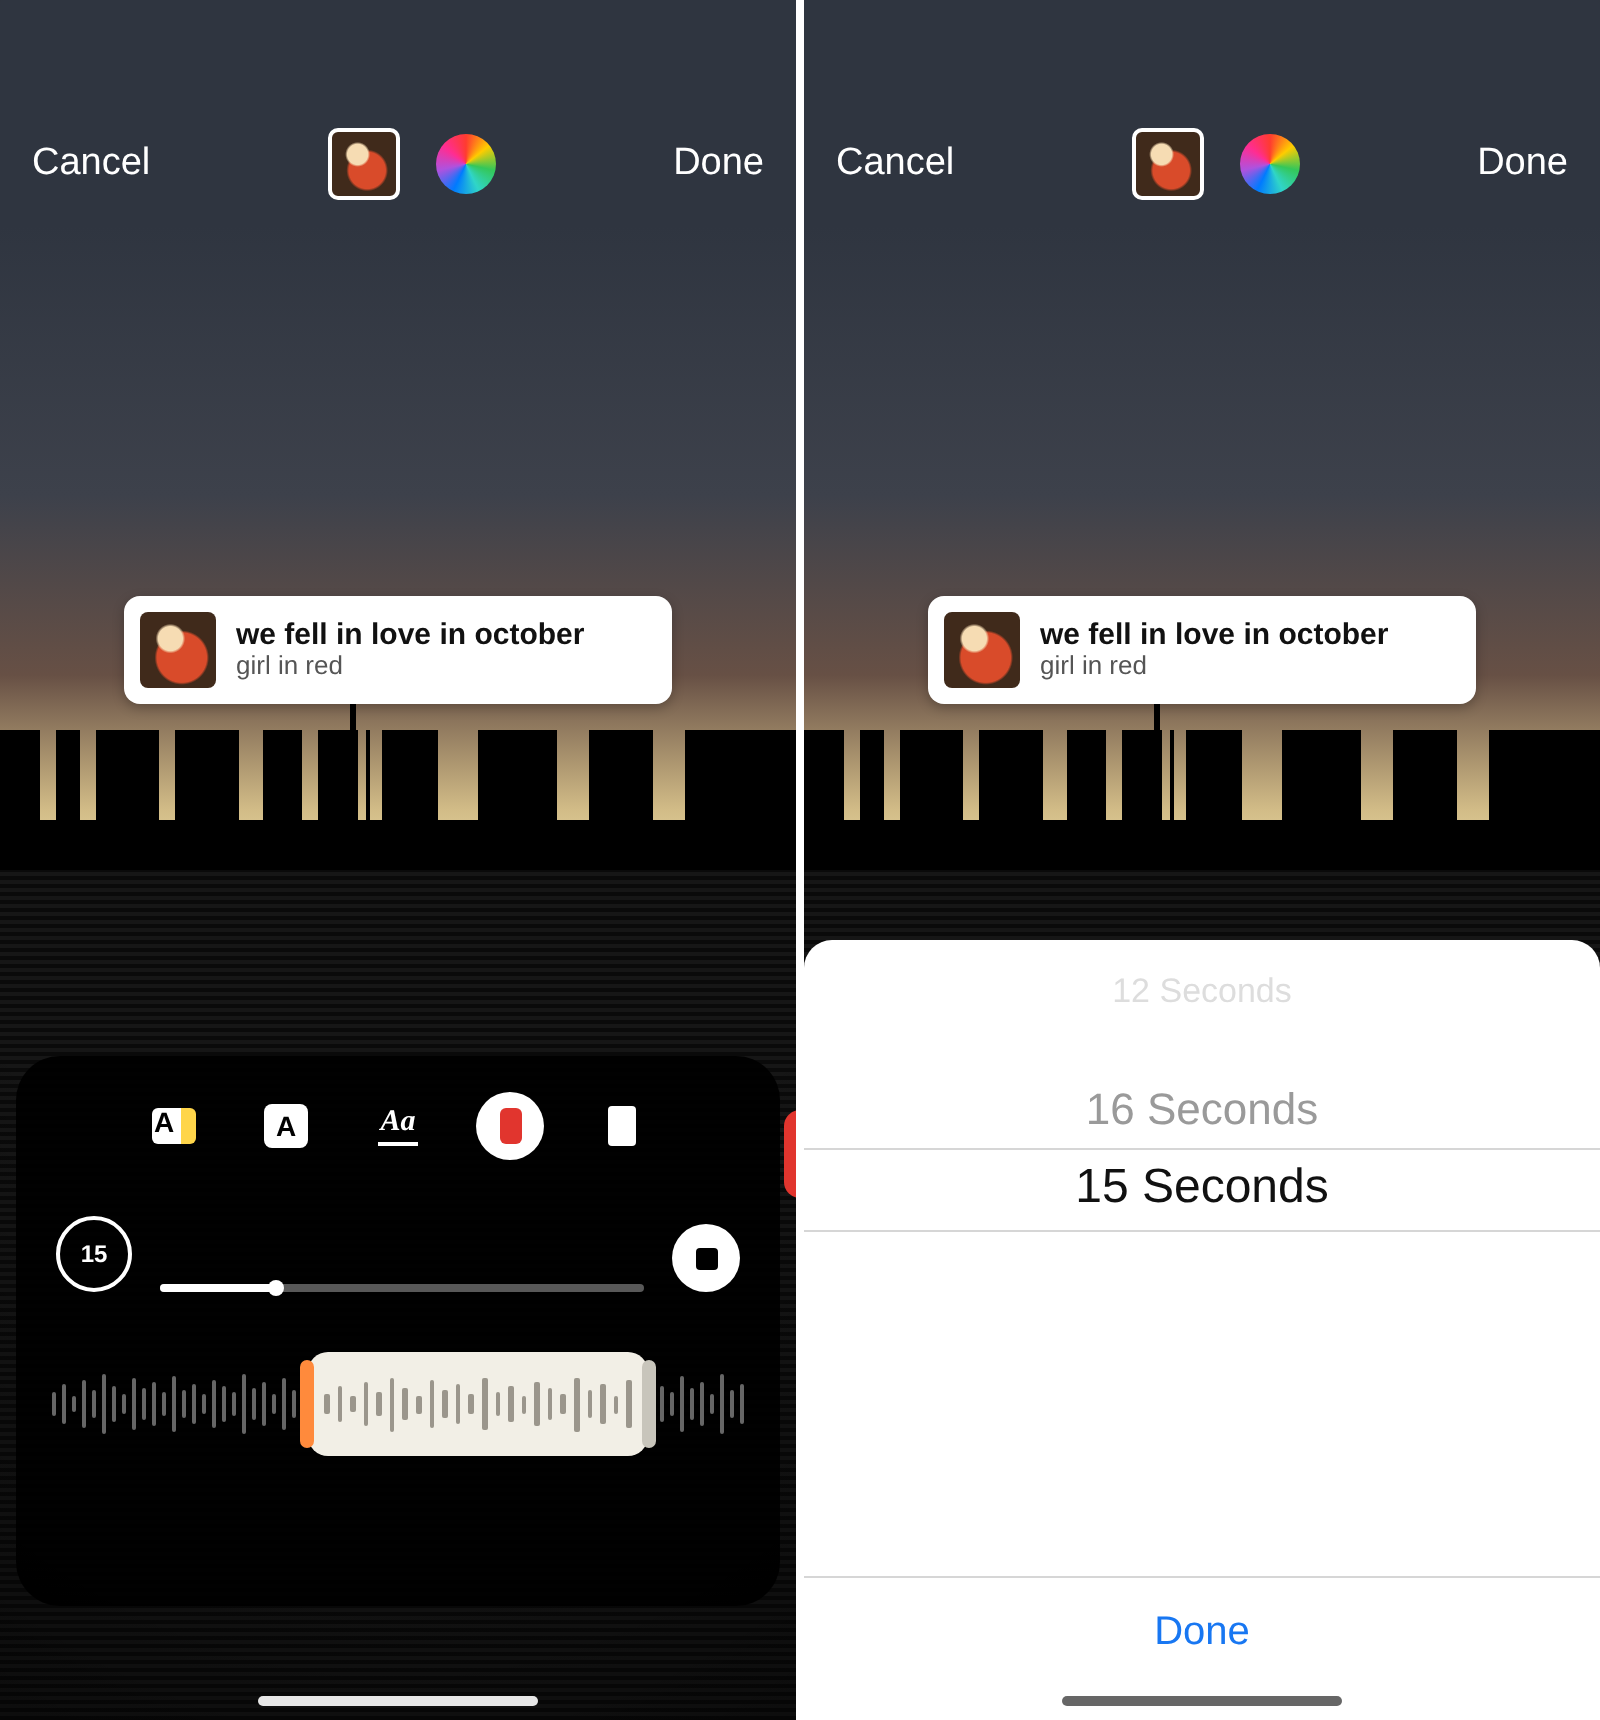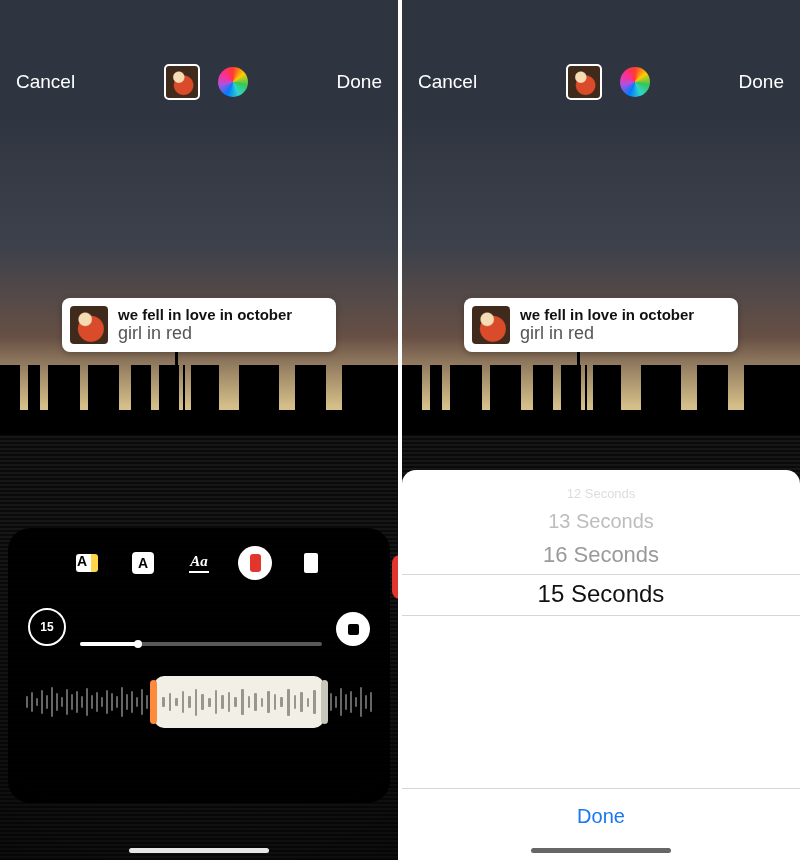--- a/index.html
+++ b/index.html
@@ -67,21 +67,21 @@
 
   
   .pill{position:absolute;left:50%;top:298px;transform:translateX(-50%);
     width:254px;background:#fff;border-radius:8px;display:flex;align-items:center;gap:10px;
     padding:8px 12px 8px 8px;z-index:15;box-shadow:0 2px 6px rgba(0,0,0,.25);}
   .pill .cover{width:38px;height:38px;border-radius:4px;flex:none;
     background:radial-gradient(circle at 40% 35%,#f6dcb3 0,#f6dcb3 18%,transparent 22%),
                radial-gradient(circle at 55% 60%,#d94b2a 0,#d94b2a 40%,transparent 44%),#402a1b;}
   .pill .txt{line-height:1.15;}
   .pill .title{font-weight:700;font-size:15px;color:#111;}
-  .pill .artist{font-size:18px;color:#555;}
+  .pill .artist{font-size:13px;color:#555;}
 
   
   .panel{position:absolute;left:8px;right:8px;top:528px;height:275px;
     background:rgba(0,0,0,.94);border-radius:22px;z-index:18;padding:18px 14px 0;box-sizing:border-box;}
   .style-row{display:flex;justify-content:center;gap:22px;align-items:center;}
   .style-btn{width:34px;height:34px;border-radius:50%;display:flex;align-items:center;justify-content:center;
     color:#fff;font-size:15px;font-weight:700;position:relative;}
   .style-1::before{content:"";position:absolute;width:22px;height:18px;border-radius:3px;
     background:linear-gradient(90deg,#fff 0 66%,#ffd54a 66% 100%);}
   .style-1::after{content:"A";position:absolute;left:7px;top:7px;color:#000;font-size:14px;font-weight:800;}
@@ -118,21 +118,21 @@
   .home-ind{position:absolute;bottom:7px;left:50%;transform:translateX(-50%);width:140px;height:5px;
     border-radius:3px;background:#fff;opacity:.9;z-index:30;}
 
   
   .dim{position:absolute;inset:0;background:rgba(0,0,0,.0);z-index:16;}
   .sheet{position:absolute;left:0;right:0;bottom:0;height:390px;background:#fff;border-radius:14px 14px 0 0;
     z-index:25;display:flex;flex-direction:column;}
   .sheet h3{text-align:center;font-size:18px;font-weight:700;color:#111;margin:18px 0 8px;}
   .picker{flex:1;position:relative;overflow:hidden;}
   .picker .opt{position:absolute;left:0;right:0;text-align:center;color:#8a8a8a;}
-  .picker .o12{top:16px;font-size:13px;color:#ddd;}
+  .picker .o12{top:16px;font-size:17px;color:#ddd;}
   .picker .o13{top:40px;font-size:20px;color:#bdbdbd;}
   .picker .o14{top:72px;font-size:22px;color:#9a9a9a;}
   .picker .sel{top:110px;font-size:24px;color:#111;}
   .picker .hl{position:absolute;left:0;right:0;top:104px;height:40px;border-top:1px solid #d6d6d6;
     border-bottom:1px solid #d6d6d6;}
   .sheet .done{border-top:1px solid #d6d6d6;color:var(--blue);text-align:center;font-size:20px;
     padding:16px 0 32px;font-weight:400;}
 
   
   .phone-inner{position:absolute;inset:0;border-radius:0;}
@@ -335,21 +335,20 @@
           <div class="artist">girl in red</div>
         </div>
       </div>
 
       <div class="dim"></div>
 
       <div class="sheet">
         <div class="picker">
           <div class="hl"></div>
           <div class="opt o12">12 Seconds</div>
-          <div class="opt o13">13 Seconds</div>
           <div class="opt o14">16 Seconds</div>
           <div class="opt sel">15 Seconds</div>
         </div>
         <div class="done">Done</div>
       </div>
 
       <div class="home-ind" style="background:#555"></div>
     </div>
   </div>
 

